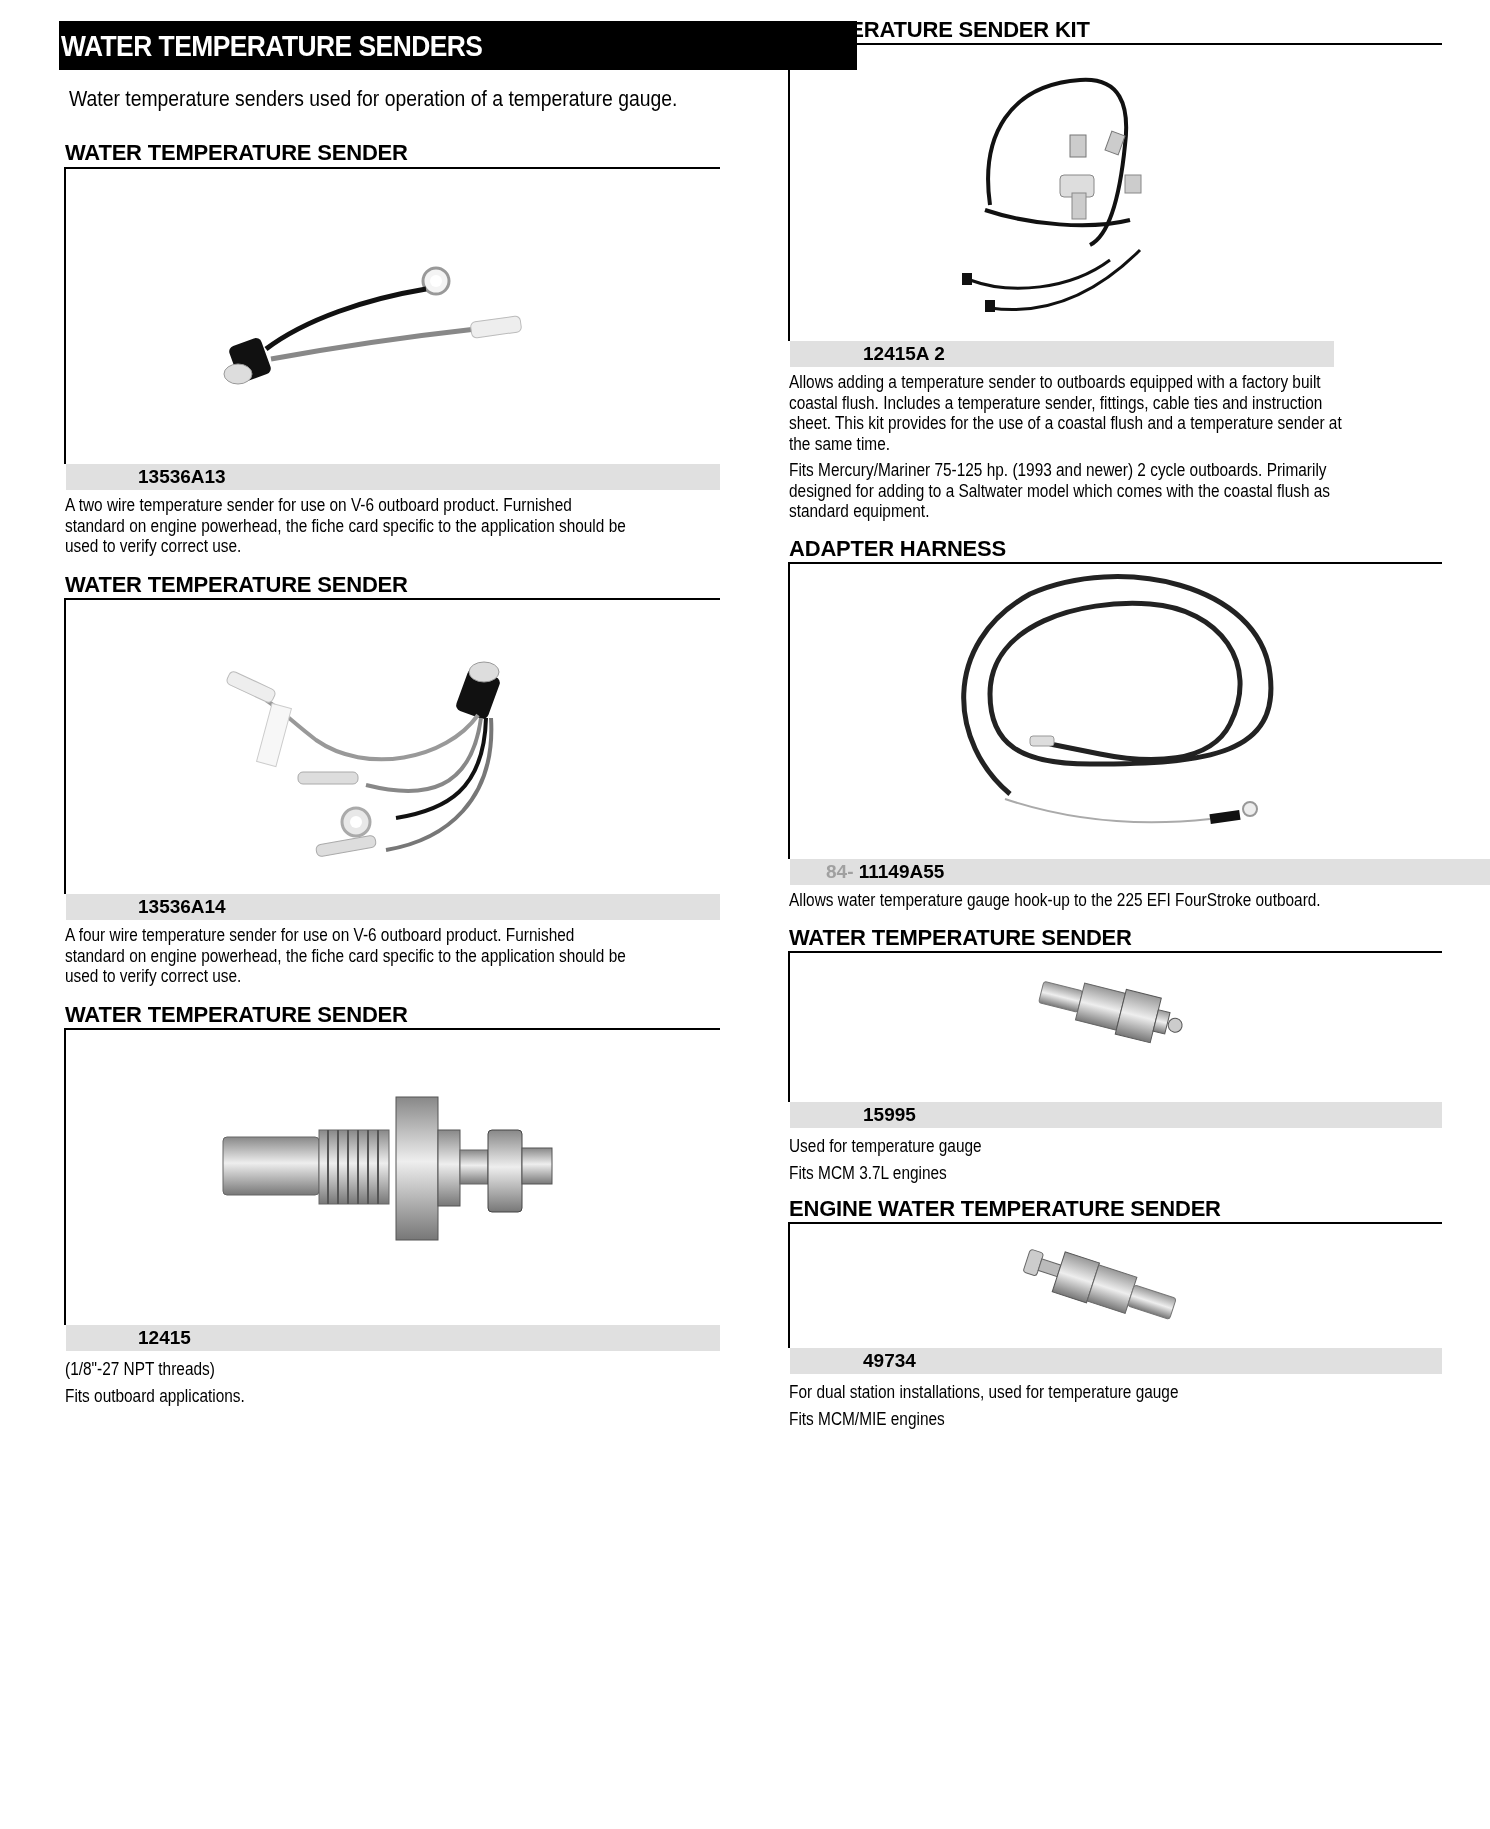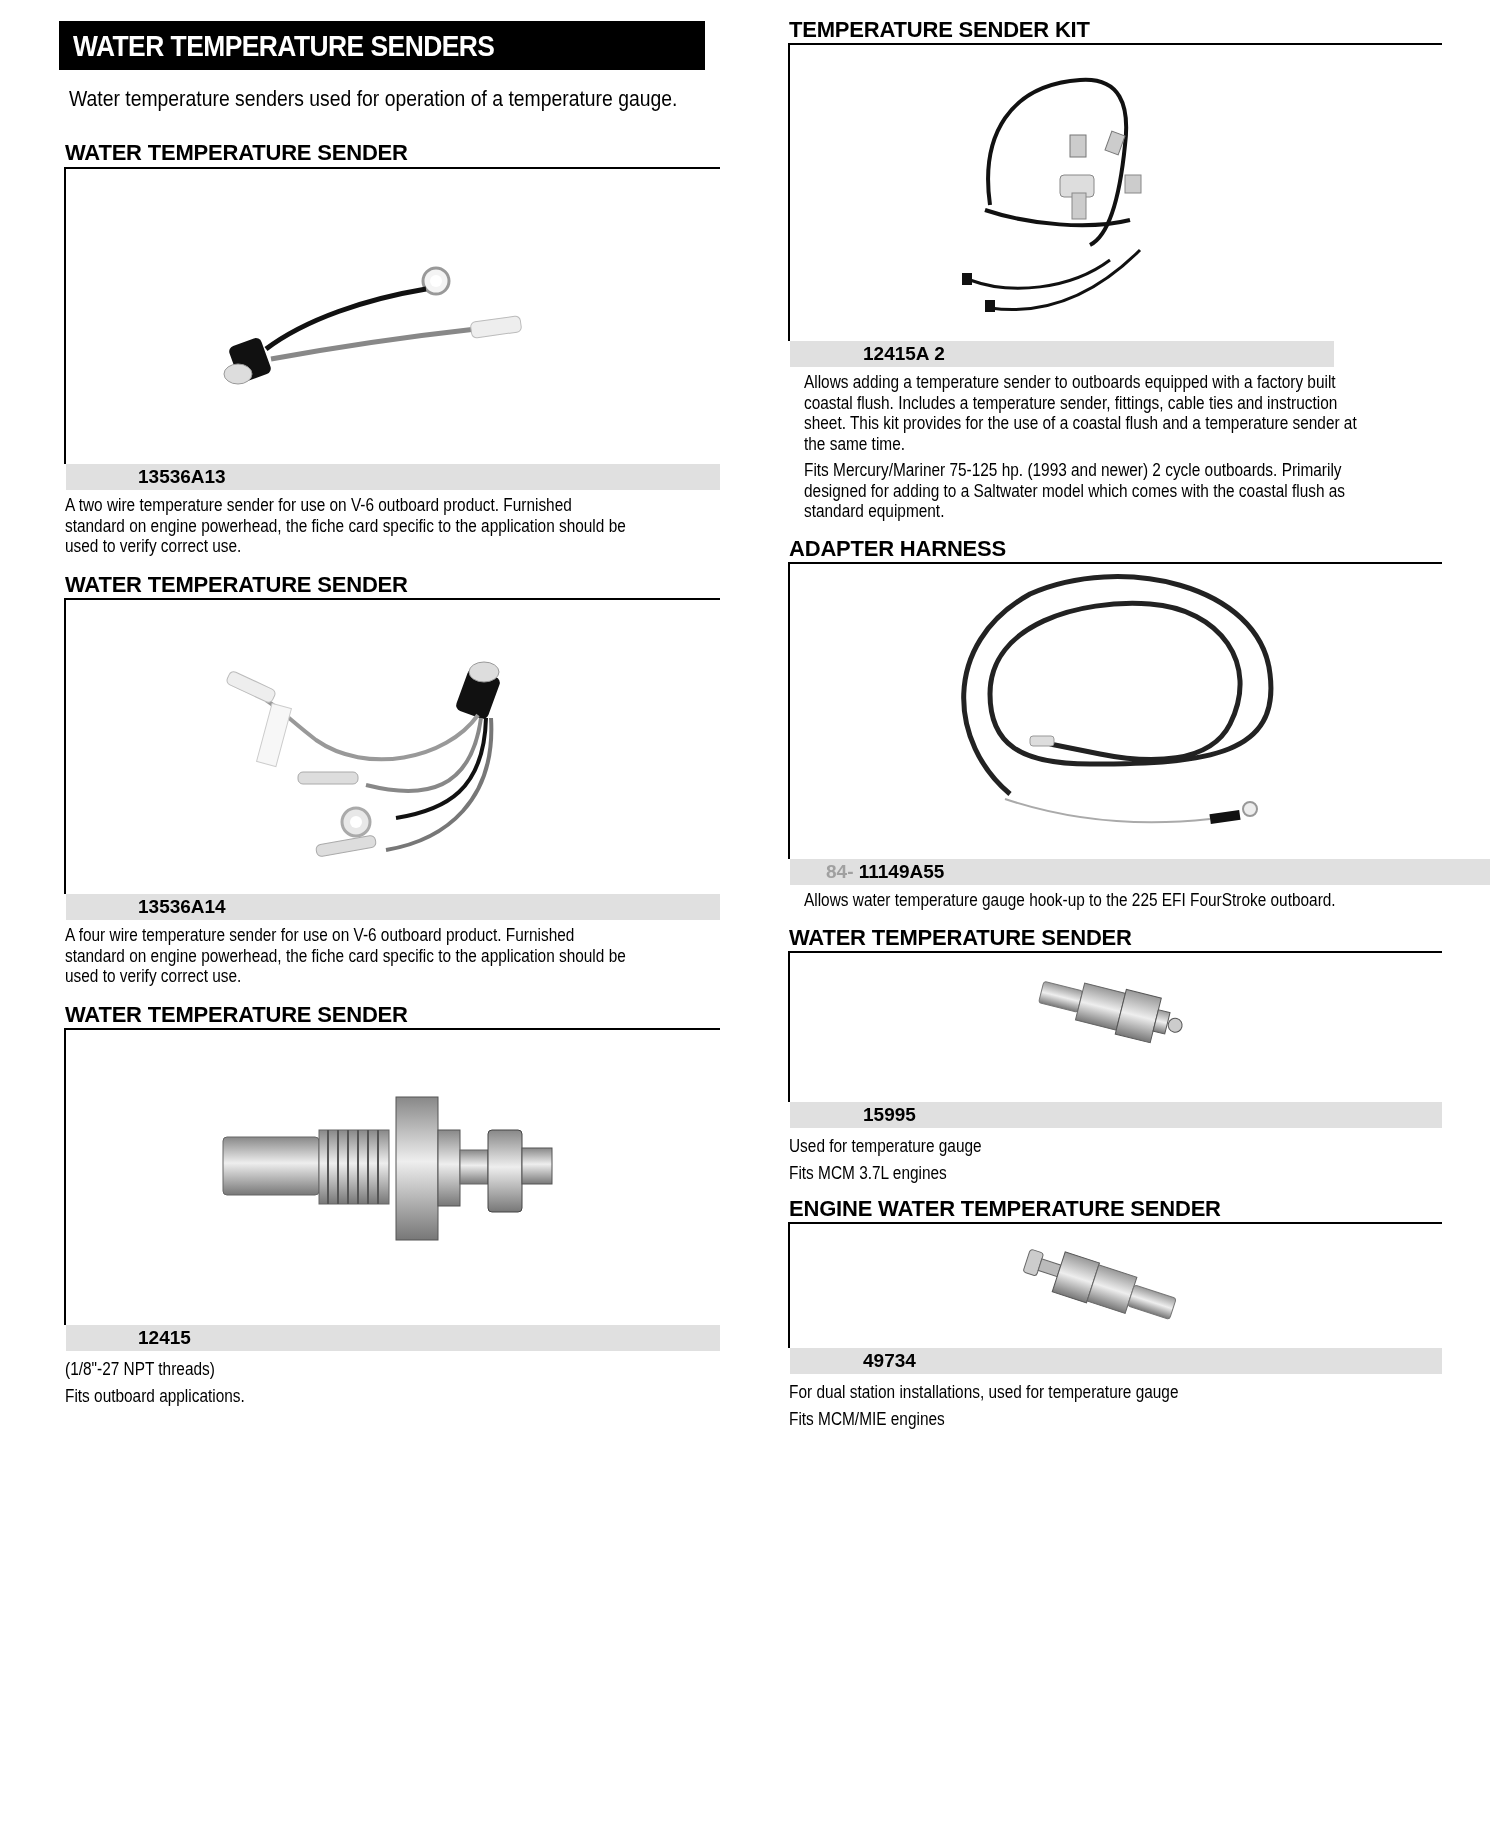--- a/index.html
+++ b/index.html
@@ -1,33 +1,33 @@
 <!DOCTYPE html>
 <html><head>
 <meta charset="utf-8">
 <style>
   html, body { margin:0; padding:0; background:#ffffff; }
   body { width:1490px; height:1829px; position:relative; overflow:hidden;
          font-family:"Liberation Sans", sans-serif; color:#000; }
   .abs { position:absolute; }
-  .title-bar { left:59px; top:21px; width:646px; height:49px; background:#000; color:#fff;
+  .title-bar { left:59px; top:21px; width:798px; height:49px; background:#000; color:#fff;
                font-family:"Liberation Sans", sans-serif; font-weight:bold; font-size:30px;
-               line-height:49px; padding-left:14px; box-sizing:border-box; letter-spacing:-0.6px;
+               line-height:49px; padding-left:2px; box-sizing:border-box; letter-spacing:-0.6px;
                transform-origin:left; }
   .title-bar span { display:inline-block; transform:scaleX(0.88); transform-origin:left; }
   .intro { left:69px; top:86px; font-size:22px; white-space:nowrap; }
   .intro span { display:inline-block; transform:scaleX(0.88); transform-origin:left; }
   .heading { font-weight:bold; font-size:22px; white-space:nowrap; letter-spacing:-0.2px; }
   .rule { height:2px; background:#000; }
   .vline { width:2px; background:#000; }
   .partbar { background:#e0e0e0; height:26px; }
   .partnum { font-weight:bold; font-size:19px; line-height:26px; white-space:nowrap; }
   .partnum .prefix { color:#a0a0a0; }
   .desc { font-size:17.5px; line-height:20.5px; }
-  .desc p { margin:0 0 6px 15px; }
+  .desc p { margin:0 0 6px 0; }
   .desc .sq { display:inline-block; transform:scaleX(0.88); transform-origin:left; white-space:nowrap; }
   .imgbox { overflow:hidden; }
   svg { display:block; }
 </style>
 </head>
 <body>
 
 <div class="abs title-bar">
   <span>WATER TEMPERATURE SENDERS</span>
 </div>

